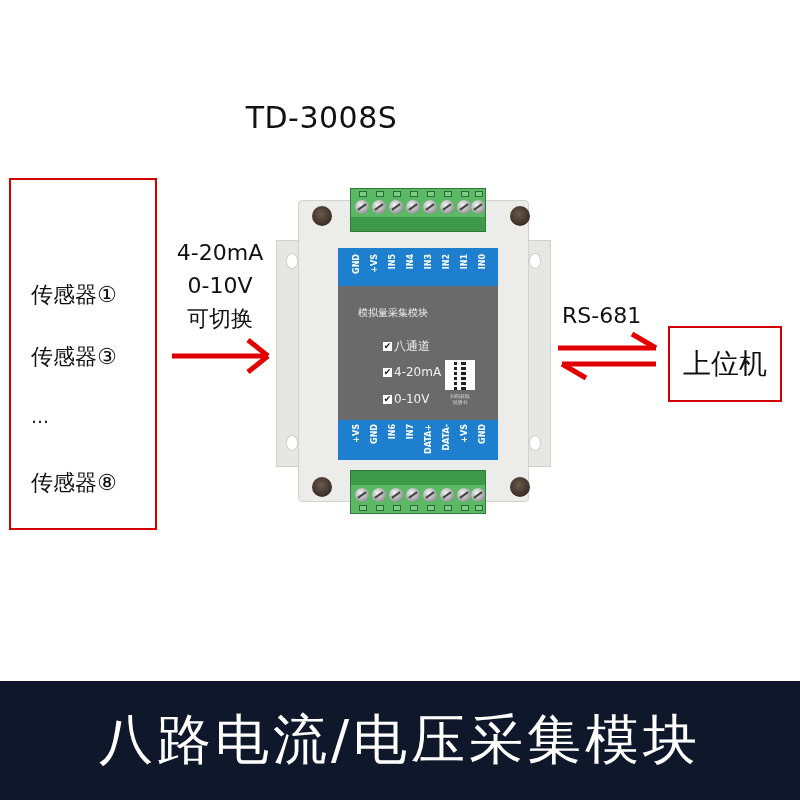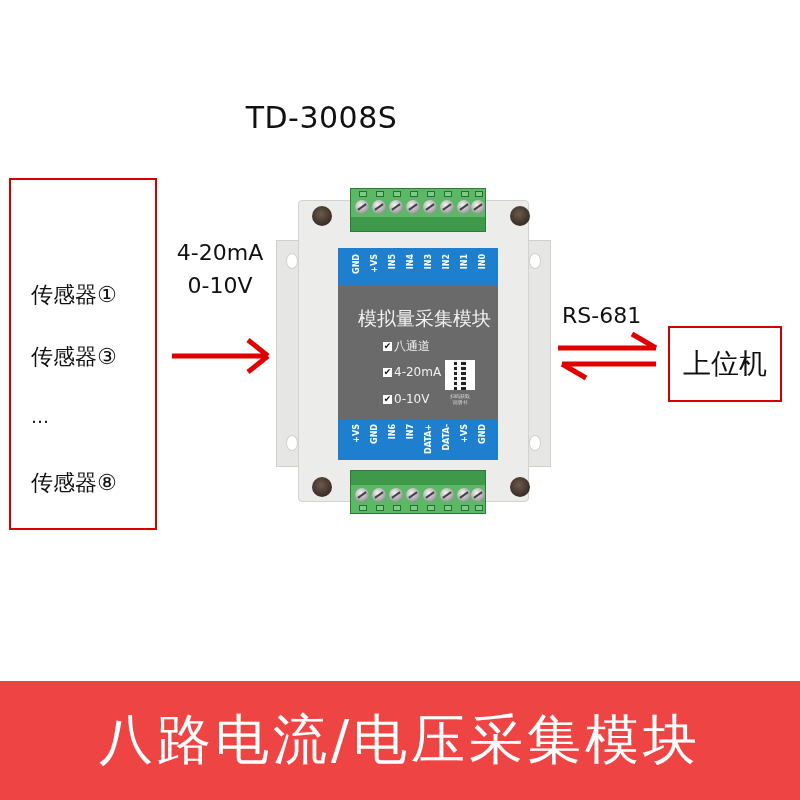--- a/index.html
+++ b/index.html
@@ -4,35 +4,35 @@
 <style>
   html,body{margin:0;padding:0;}
   body{width:800px;height:800px;position:relative;background:#ffffff;overflow:hidden;font-family:"DejaVu Sans","Liberation Sans",sans-serif;color:#111;}
   .abs{position:absolute;}
   .title{left:0;width:643px;top:100px;text-align:center;font-size:30px;font-weight:500;letter-spacing:0.5px;}
   .sensor-box{left:9px;top:178px;width:148px;height:352px;border:2px solid #d40000;box-sizing:border-box;}
   .sensor{position:absolute;left:20px;font-size:22px;white-space:nowrap;}
   .signal{left:165px;top:236px;width:110px;text-align:center;font-size:22px;line-height:33px;}
   .rs{left:562px;top:303px;font-size:22px;}
   .host-box{left:668px;top:326px;width:114px;height:76px;border:2px solid #d40000;box-sizing:border-box;display:flex;align-items:center;justify-content:center;font-size:28px;}
-  .band{left:0;top:681px;width:800px;height:119px;background:#ef4444;color:#fff;display:flex;align-items:center;justify-content:center;font-size:54px;letter-spacing:4px;}
+  .band{left:0;top:681px;width:800px;height:119px;background:#0f172a;color:#fff;display:flex;align-items:center;justify-content:center;font-size:54px;letter-spacing:4px;}
   
   .flange{background:#e6e6e4;border:1px solid #cfcfcc;}
   .body{background:#ececea;border:1px solid #d2d2cf;border-radius:4px;}
   .hole{background:radial-gradient(circle at 45% 40%,#6b5a4d,#3a2d25 70%);border-radius:50%;}
   .sidehole{background:#fff;border-radius:50%;border:1px solid #d0d0cc;}
   .terminal{background:#3e9a4a;border:1px solid #2f7a3a;}
   .term-head{background:#5bb865;}
   .screw{position:absolute;width:14px;height:14px;border-radius:50%;background:radial-gradient(circle at 40% 35%,#f4f4f4,#9a9a9a 70%,#555);}
   .screw::after{content:"";position:absolute;left:2px;top:6px;width:10px;height:2px;background:#444;transform:rotate(-35deg);}
   .slot{position:absolute;width:6px;height:4px;border:1px solid #2c6b34;background:#7bcc84;}
   .panel{background:#6a6a6a;}
   .blue{background:#1f7fcf;}
   .pin{position:absolute;color:#fff;font-size:8px;font-weight:bold;writing-mode:vertical-rl;transform:rotate(180deg);white-space:nowrap;}
-  .panel-title{color:#f2f2f2;font-size:19px;white-space:nowrap;}
+  .panel-title{color:#f2f2f2;font-size:10px;white-space:nowrap;}
   .feat{color:#f2f2f2;font-size:12px;white-space:nowrap;padding-left:27px;}
   .feat .ck{display:inline-block;width:9px;height:9px;background:#fff;color:#111;font-size:9px;line-height:9px;text-align:center;margin-right:2px;vertical-align:middle;}
   .qr{background:
       linear-gradient(90deg,#fff 0 30%,transparent 30% 40%,#fff 40% 55%,transparent 55% 70%,#fff 70%),
       repeating-linear-gradient(0deg,#222 0 3px,#eee 3px 5px);}
   .qr-cap{color:#ddd;font-size:5px;text-align:center;line-height:6px;}
 </style>
 </head>
 <body>
 
@@ -41,20 +41,21 @@
 <div class="abs sensor-box">
   <div class="sensor" style="top:100px">传感器①</div>
   <div class="sensor" style="top:162px">传感器③</div>
   <div class="sensor" style="top:226px;font-size:18px">…</div>
   <div class="sensor" style="top:288px">传感器⑧</div>
 </div>
 
 <div class="abs signal">
   <div>4-20mA</div>
   <div>0-10V</div>
+  <div>可切换</div>
 </div>
 
 <svg class="abs" style="left:168px;top:336px" width="106" height="40">
   <line x1="4" y1="20" x2="100" y2="20" stroke="#e00000" stroke-width="5"></line>
   <line x1="80" y1="4" x2="100" y2="20" stroke="#e00000" stroke-width="5"></line>
   <line x1="80" y1="36" x2="100" y2="20" stroke="#e00000" stroke-width="5"></line>
 </svg>
 
 <div class="abs" style="left:270px;top:185px;width:285px;height:330px">
 

